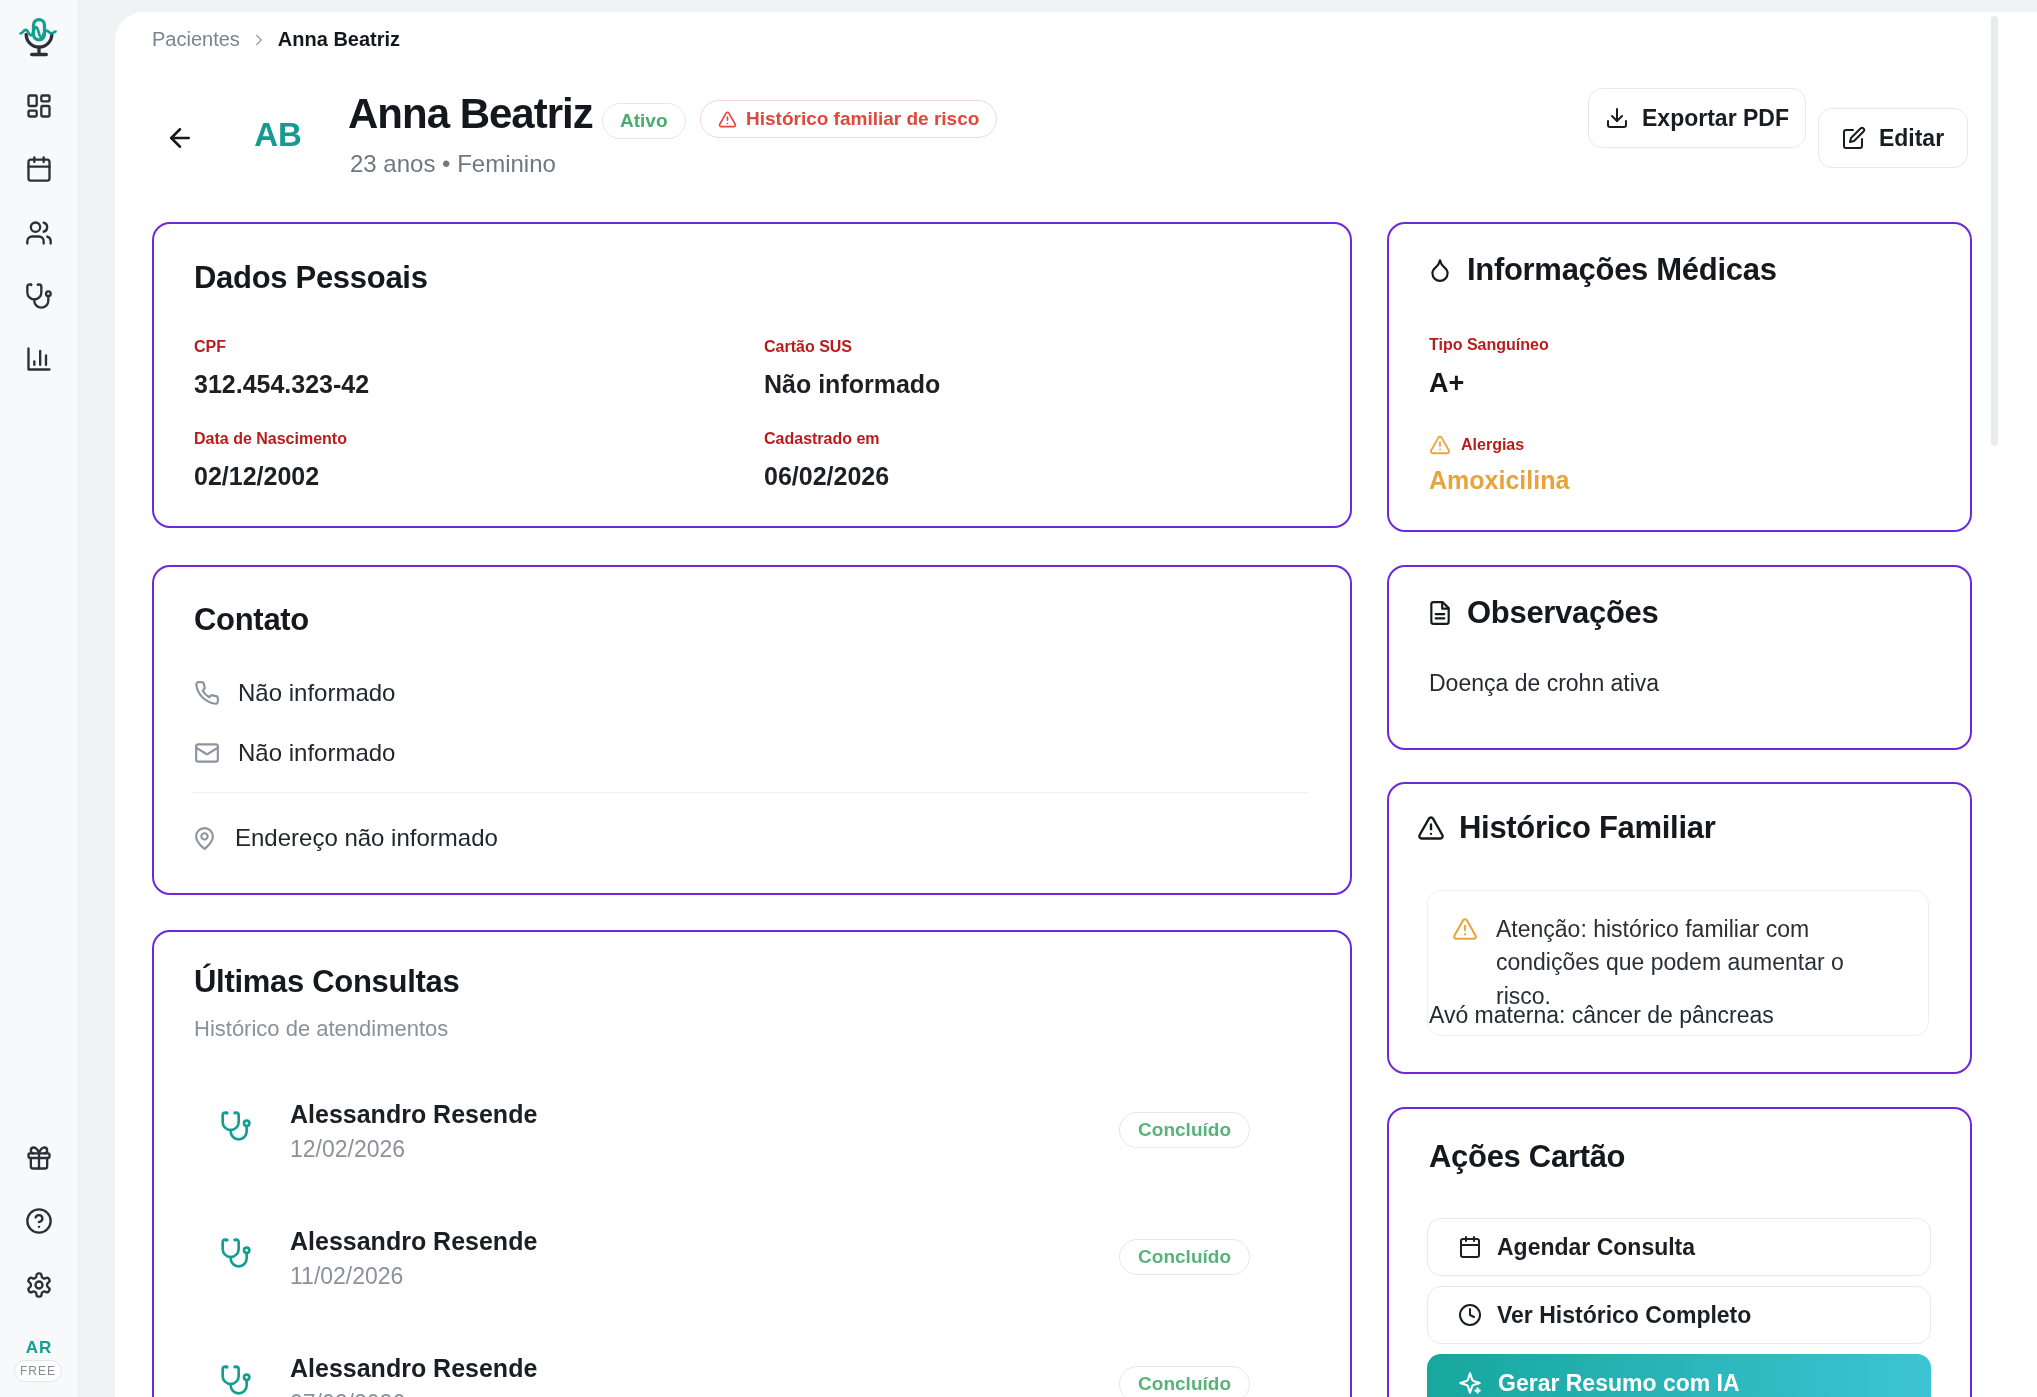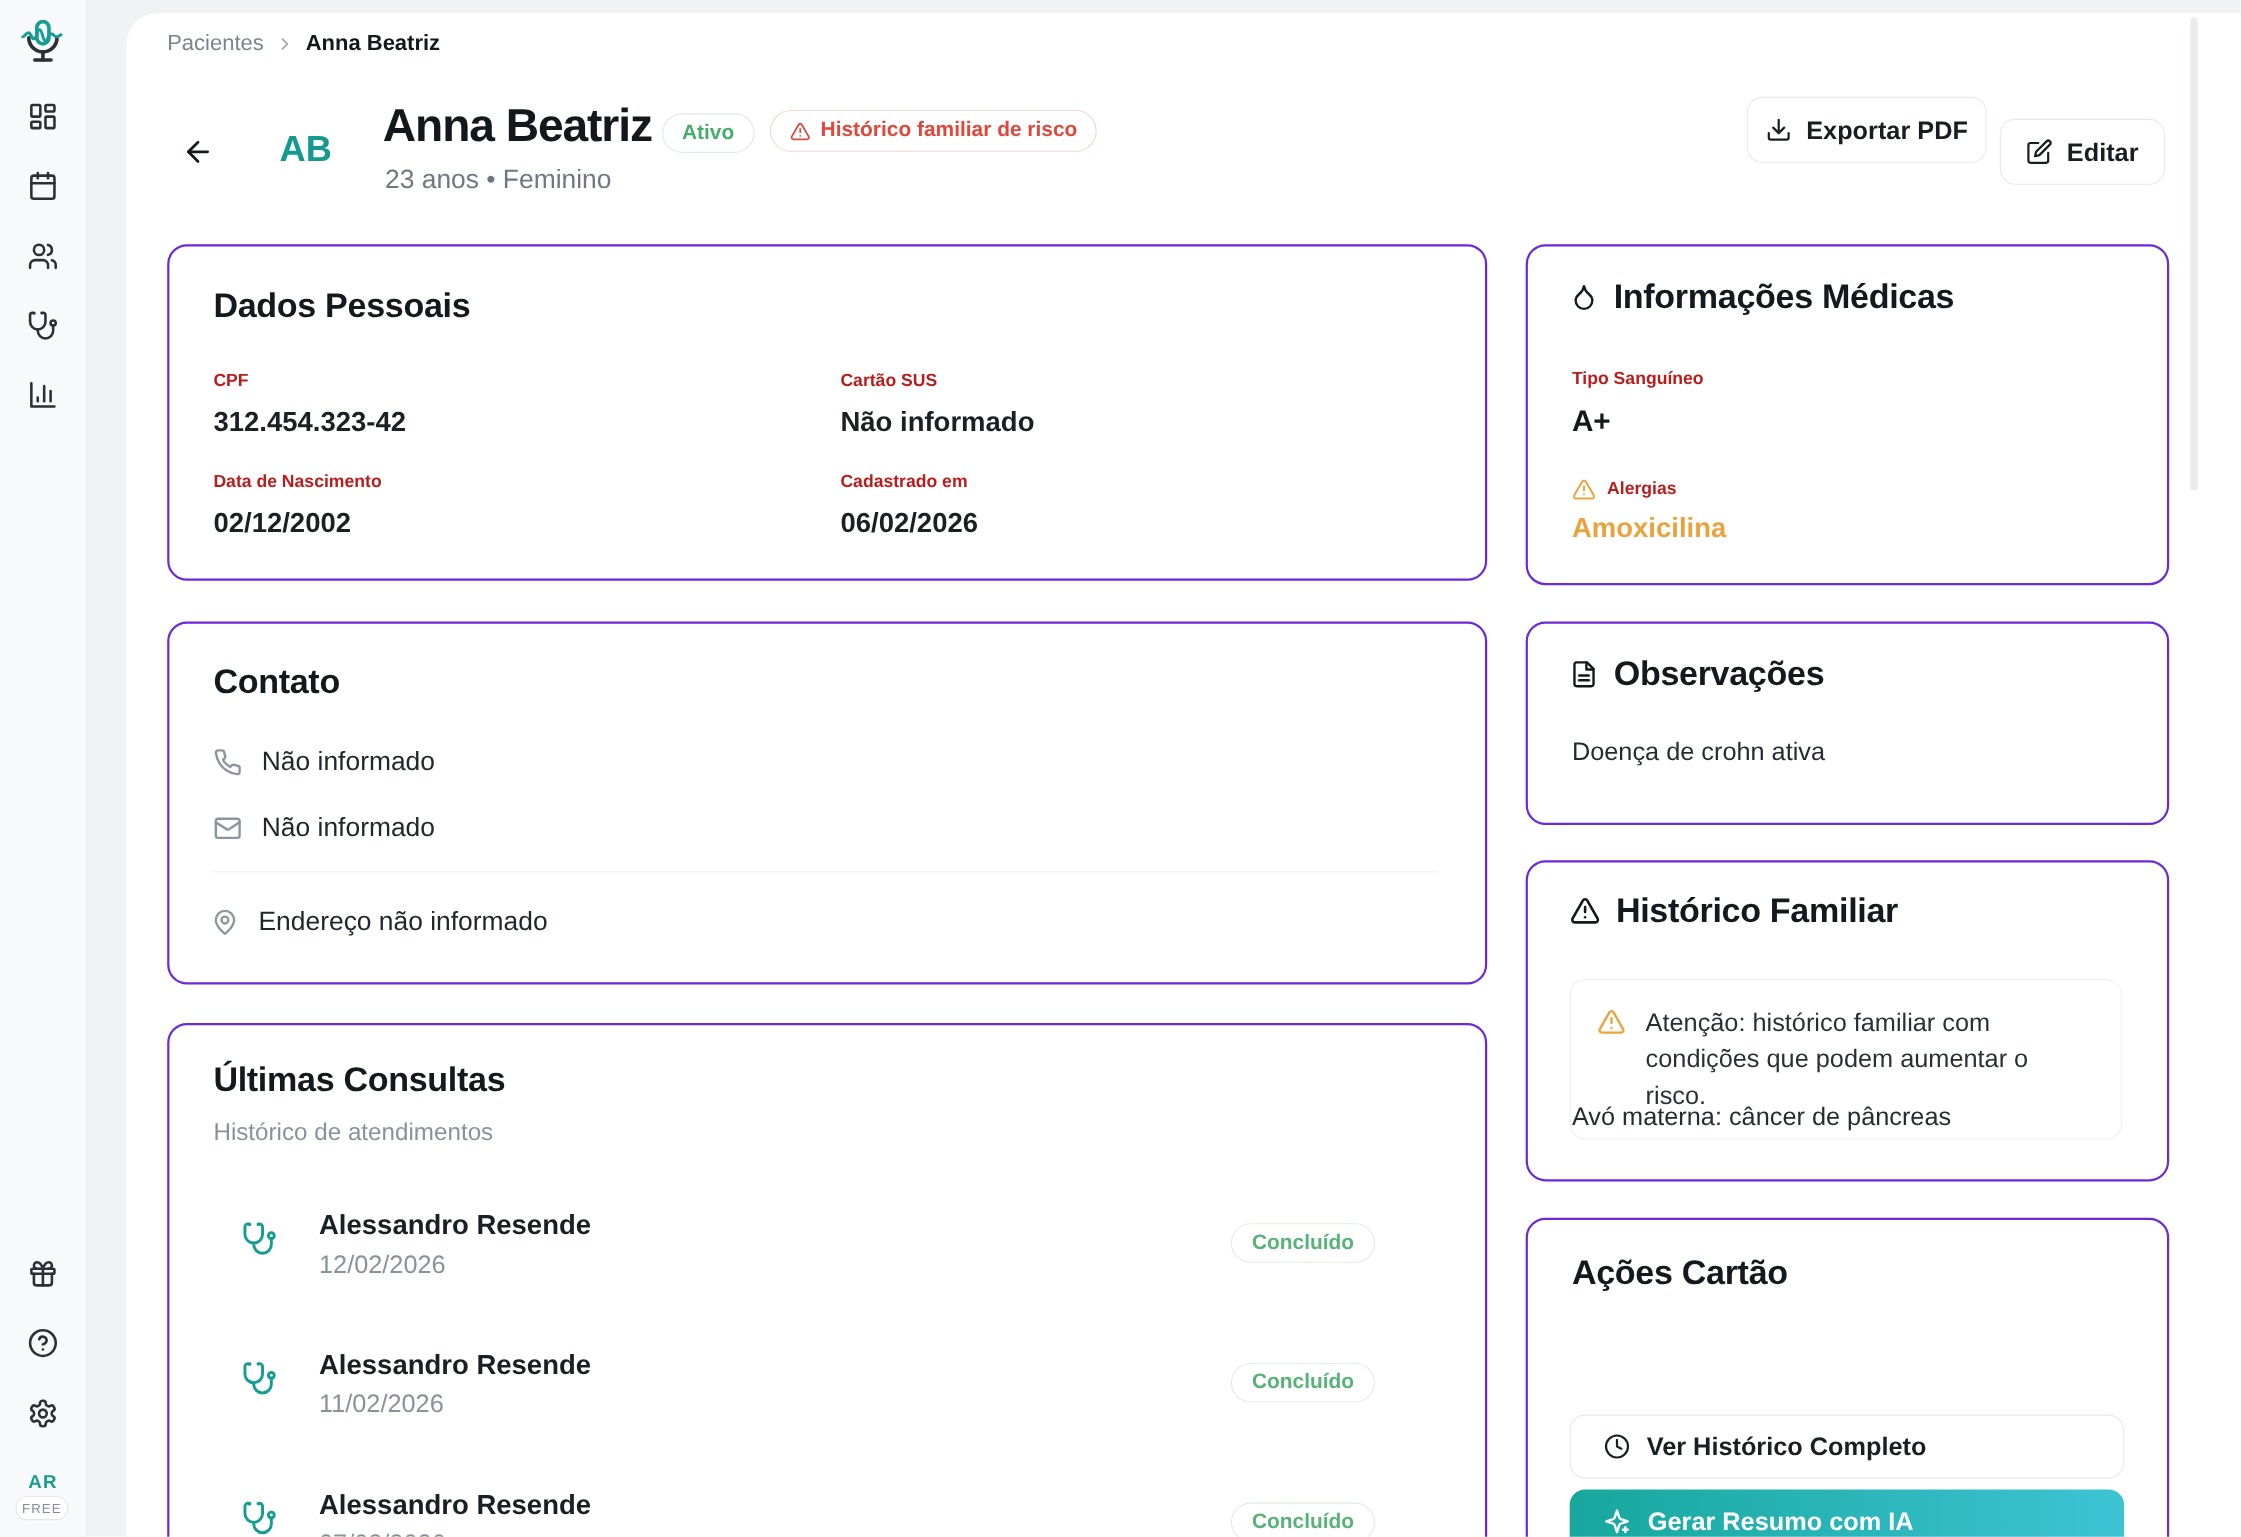--- a/index.html
+++ b/index.html
@@ -328,21 +328,21 @@
             <line x1="16" y1="13" x2="8" y2="13"></line>
             <line x1="16" y1="17" x2="8" y2="17"></line>
         </svg>
       </span>
       <span class="card-title">Observações</span>
     </div>
     <div class="abs body-text" style="left:40px;top:103px;">Doença de crohn ativa</div>
   </div>
 
   <div class="abs card c-familiar">
-    <div class="abs title-row" style="left:38px;top:26px;">
+    <div class="abs title-row" style="left:28px;top:26px;">
       <span style="display:flex;color:#15191e;">
         <svg width="28" height="28" viewBox="0 0 24 24" fill="none" stroke="currentColor" stroke-width="2" stroke-linecap="round" stroke-linejoin="round">
           <path d="m21.73 18-8-14a2 2 0 0 0-3.48 0l-8 14A2 2 0 0 0 4 21h16a2 2 0 0 0 1.73-3Z"></path>
             <path d="M12 9v4"></path>
             <path d="M12 17h.01"></path>
         </svg>
       </span>
       <span class="card-title">Histórico Familiar</span>
     </div>
     <div class="warn-box" style="top:106px;">
@@ -353,20 +353,29 @@
             <path d="M12 17h.01"></path>
         </svg>
       </span>
       <span class="txt">Atenção: histórico familiar com condições que podem aumentar o risco.</span>
     </div>
     <div class="abs body-text" style="left:40px;top:218px;">Avó materna: câncer de pâncreas</div>
   </div>
 
   <div class="abs card c-acoes">
     <div class="abs card-title" style="left:40px;top:30px;">Ações Cartão</div>
+    <div class="action-btn" style="top:109px;">
+      <svg width="24" height="24" viewBox="0 0 24 24" fill="none" stroke="currentColor" stroke-width="2" stroke-linecap="round" stroke-linejoin="round">
+        <rect x="3" y="4" width="18" height="18" rx="2"></rect>
+          <line x1="16" y1="2" x2="16" y2="6"></line>
+          <line x1="8" y1="2" x2="8" y2="6"></line>
+          <line x1="3" y1="10" x2="21" y2="10"></line>
+      </svg>
+      <span>Agendar Consulta</span>
+    </div>
     <div class="action-btn" style="top:177px;">
       <svg width="24" height="24" viewBox="0 0 24 24" fill="none" stroke="currentColor" stroke-width="2" stroke-linecap="round" stroke-linejoin="round">
         <circle cx="12" cy="12" r="10"></circle>
           <polyline points="12 6 12 12 16 14"></polyline>
       </svg>
       <span>Ver Histórico Completo</span>
     </div>
     <div class="action-btn action-ai" style="top:245px;">
       <svg width="26" height="26" viewBox="0 0 24 24" fill="none" stroke="currentColor" stroke-width="2" stroke-linecap="round" stroke-linejoin="round">
         <path d="m12 3-1.9 5.8a2 2 0 0 1-1.3 1.3L3 12l5.8 1.9a2 2 0 0 1 1.3 1.3L12 21l1.9-5.8a2 2 0 0 1 1.3-1.3L21 12l-5.8-1.9a2 2 0 0 1-1.3-1.3Z"></path>

